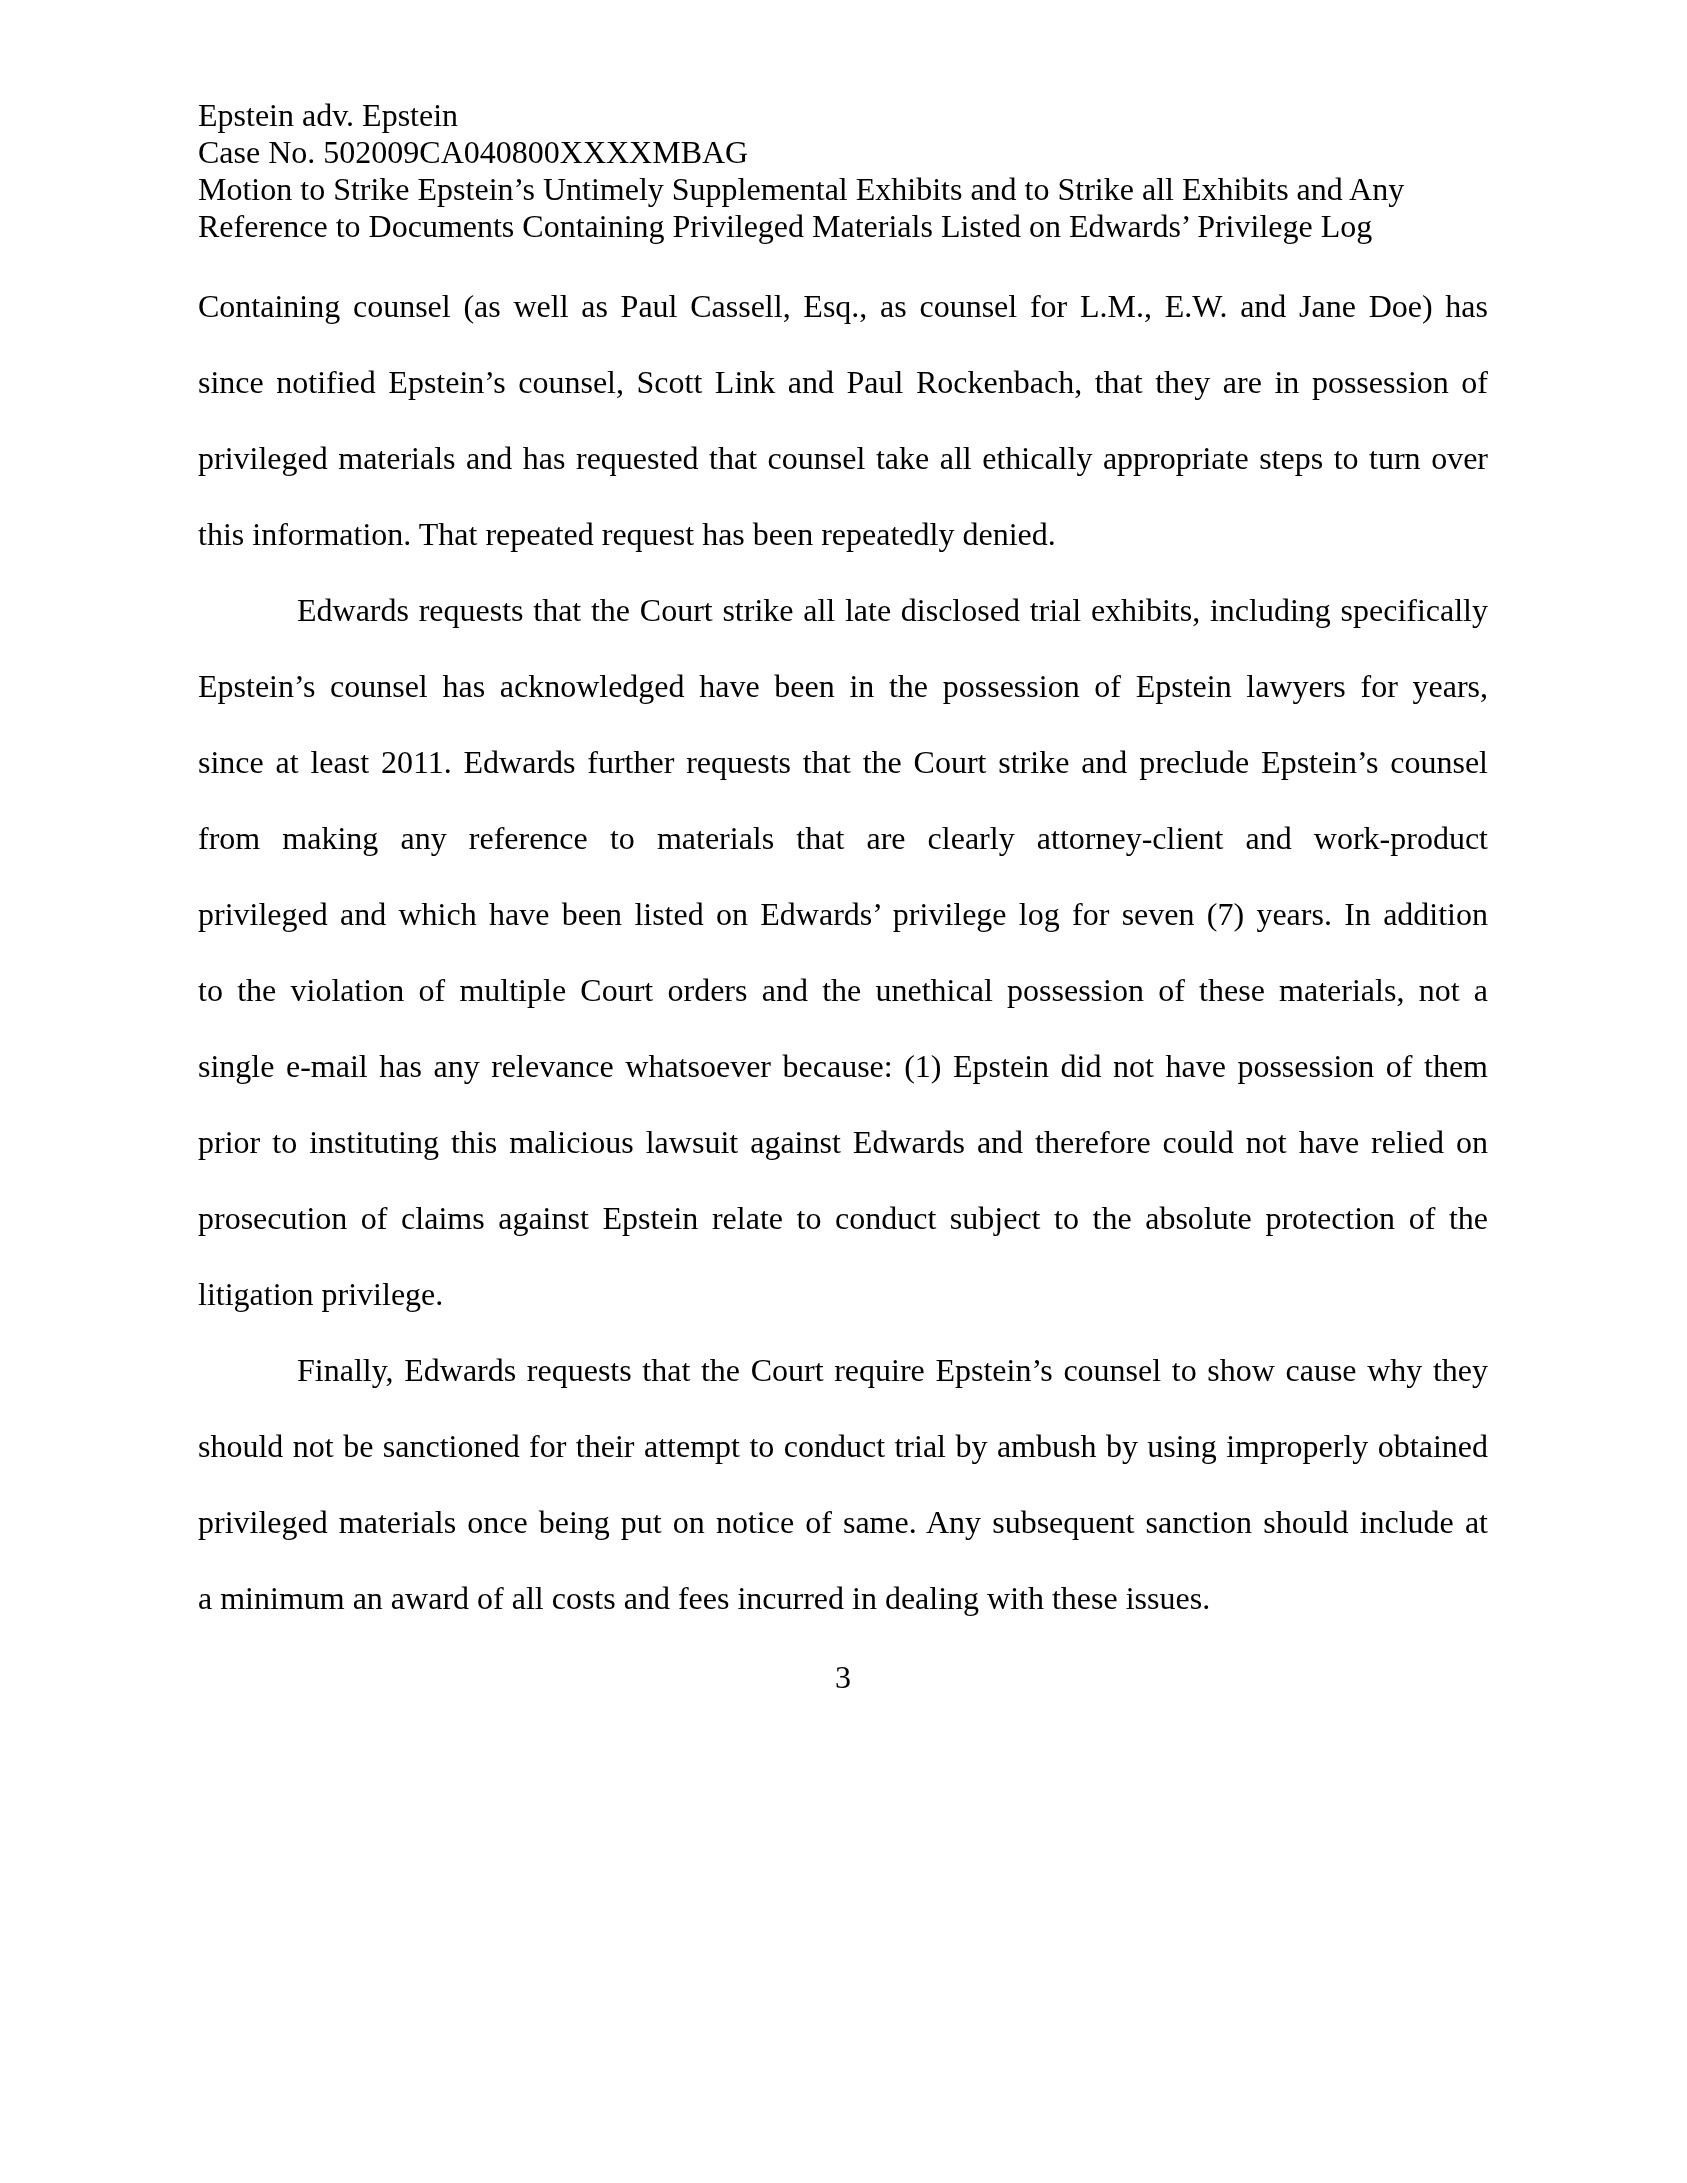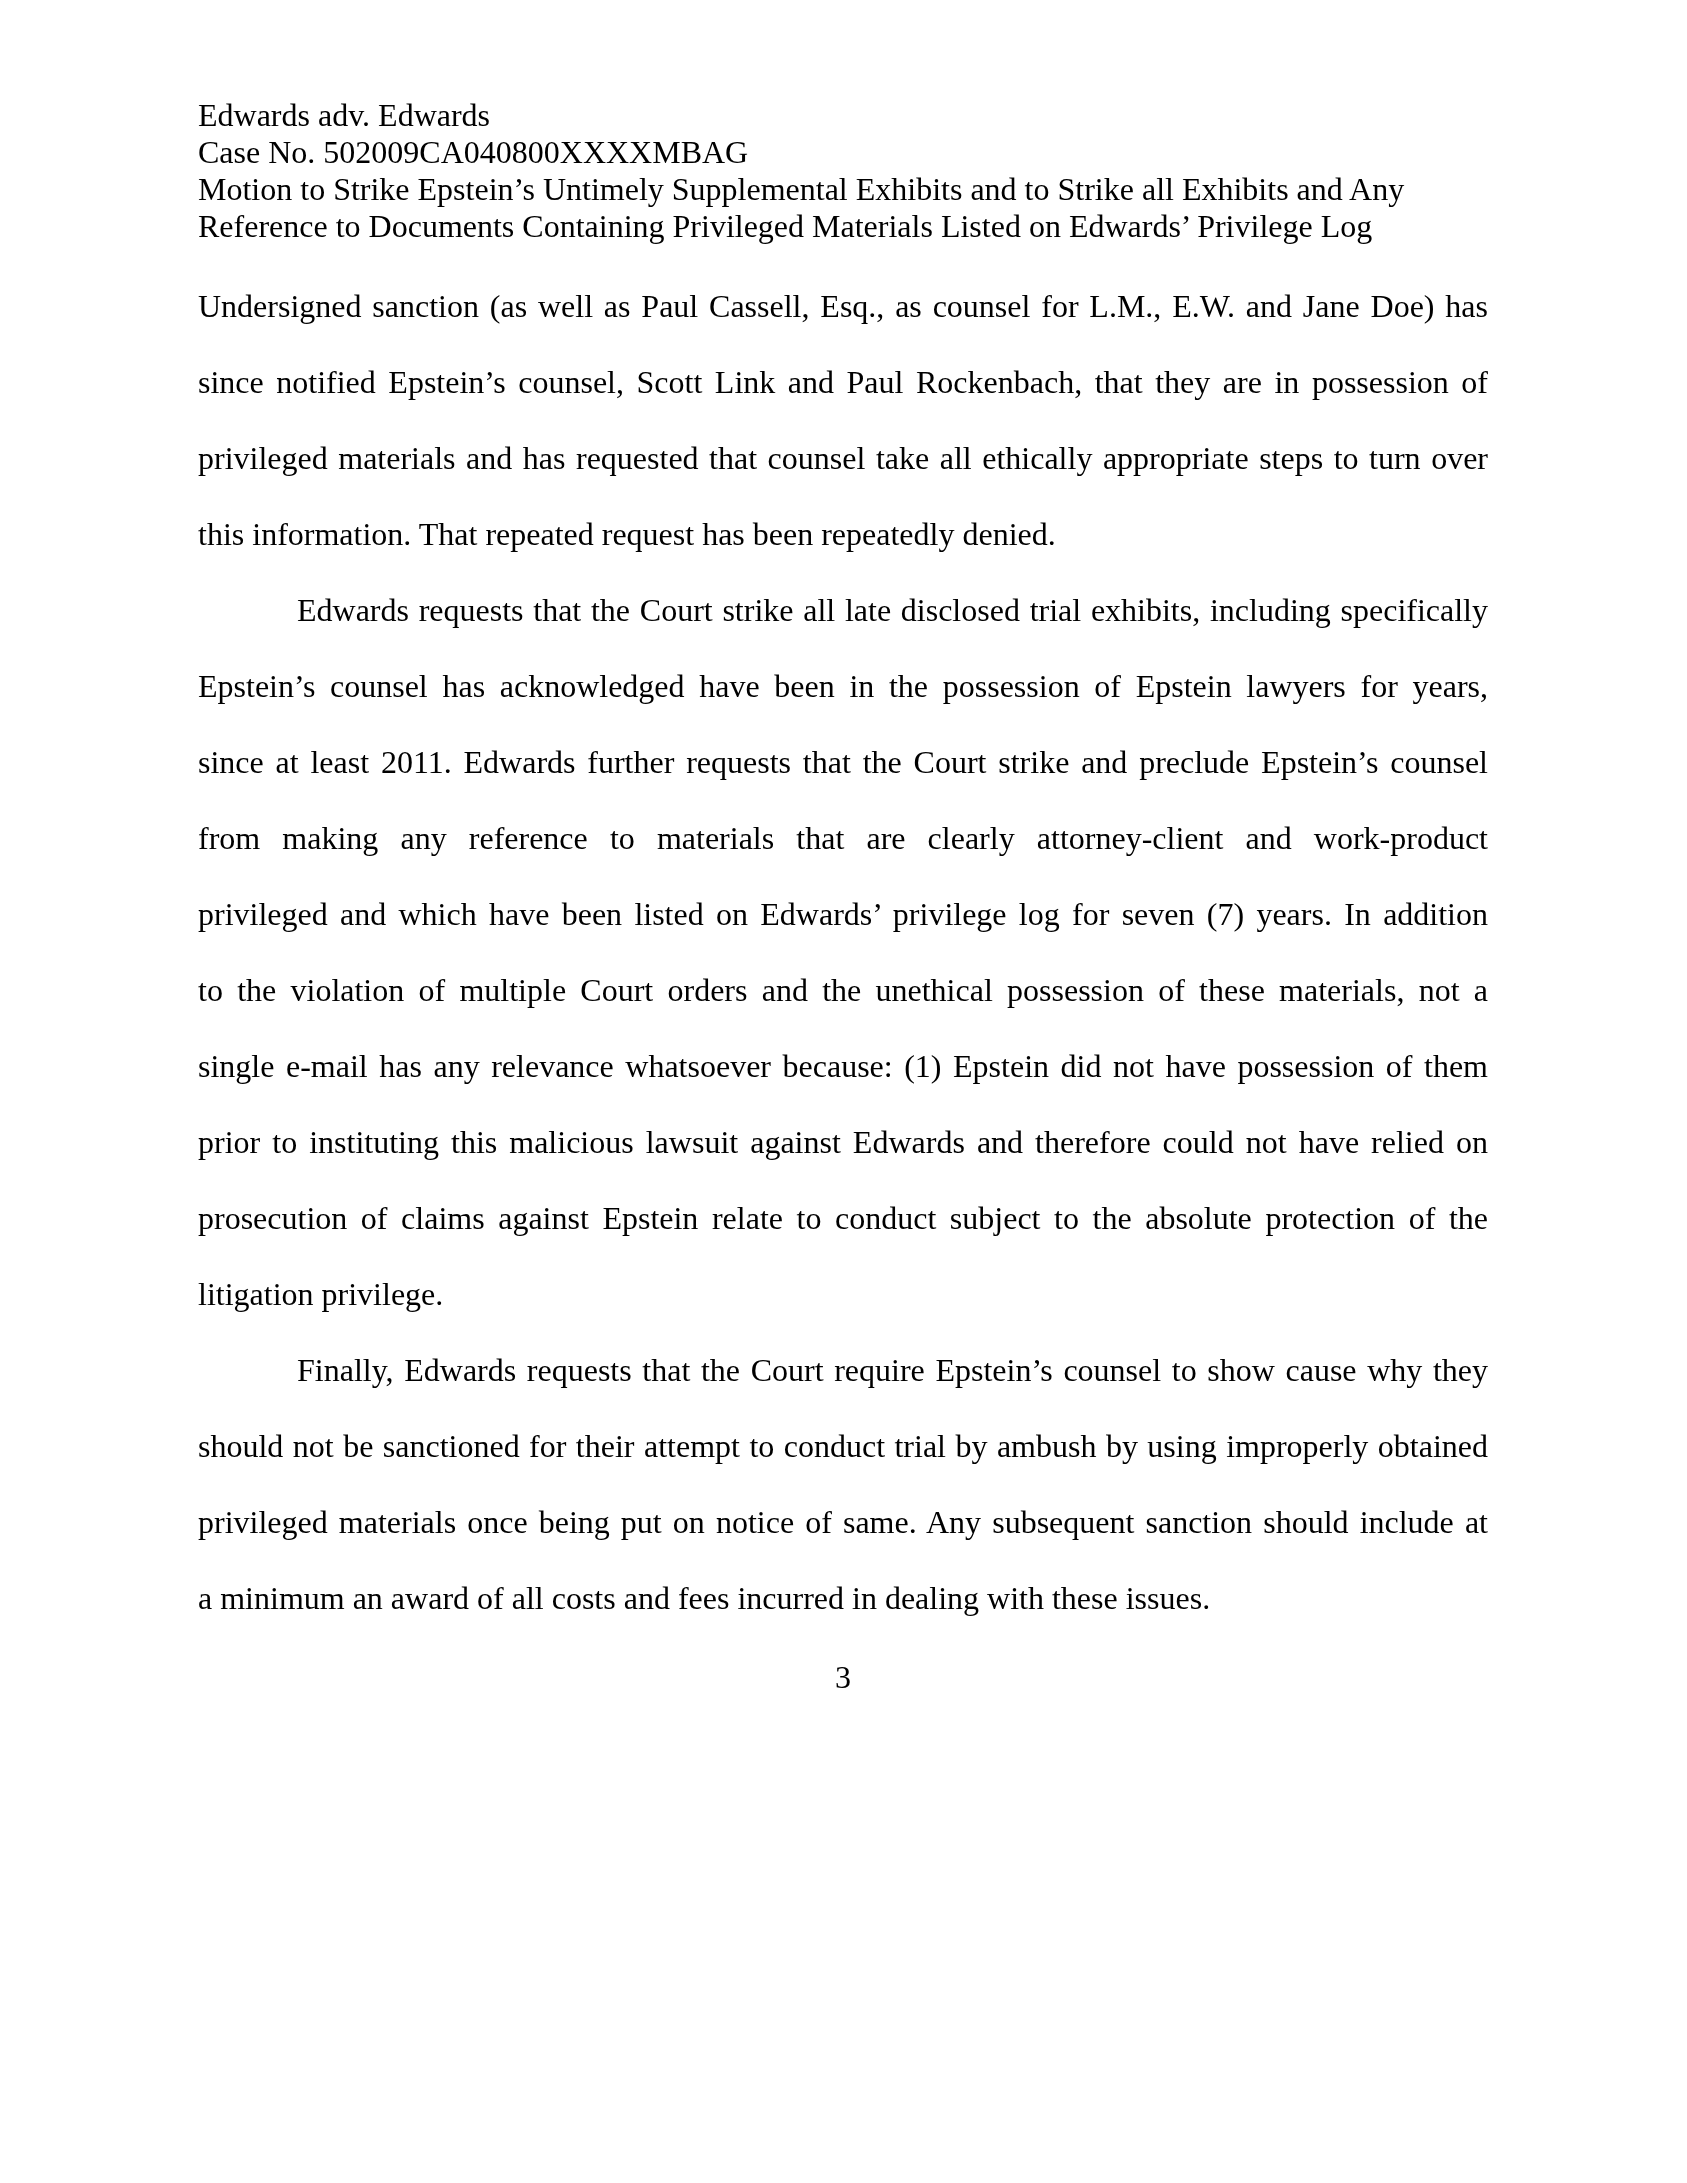--- a/index.html
+++ b/index.html
@@ -51,28 +51,28 @@
   .page-number {
     text-align: center;
   }
 </style>
 </head>
 <body>
 
 <div class="page">
   <div class="content">
     <header class="doc-header" id="header-lines">
-        <div class="header-line">Edwards adv. Edwards</div>
+        <div class="header-line">Epstein adv. Epstein</div>
         <div class="header-line">Case No. 502009CA040800XXXXMBAG</div>
         <div class="header-line">Motion to Strike Epstein’s Untimely Supplemental Exhibits and to Strike all Exhibits and Any</div>
         <div class="header-line">Reference to Documents Containing Privileged Materials Listed on Edwards’ Privilege Log</div>
       </header>
     <main class="doc-body" id="body-paragraphs">
         <div class="paragraph">
-          <div class="line">Undersigned sanction (as well as Paul Cassell, Esq., as counsel for L.M., E.W. and Jane Doe) has</div>
+          <div class="line">Containing counsel (as well as Paul Cassell, Esq., as counsel for L.M., E.W. and Jane Doe) has</div>
           <div class="line">since notified Epstein’s counsel, Scott Link and Paul Rockenbach, that they are in possession of</div>
           <div class="line">privileged materials and has requested that counsel take all ethically appropriate steps to turn over</div>
           <div class="line last">this information. That repeated request has been repeatedly denied.</div>
         </div>
         <div class="paragraph">
           <div class="line indent">Edwards requests that the Court strike all late disclosed trial exhibits, including specifically</div>
           <div class="line">Epstein’s counsel has acknowledged have been in the possession of Epstein lawyers for years,</div>
           <div class="line">since at least 2011. Edwards further requests that the Court strike and preclude Epstein’s counsel</div>
           <div class="line">from making any reference to materials that are clearly attorney-client and work-product</div>
           <div class="line">privileged and which have been listed on Edwards’ privilege log for seven (7) years. In addition</div>

